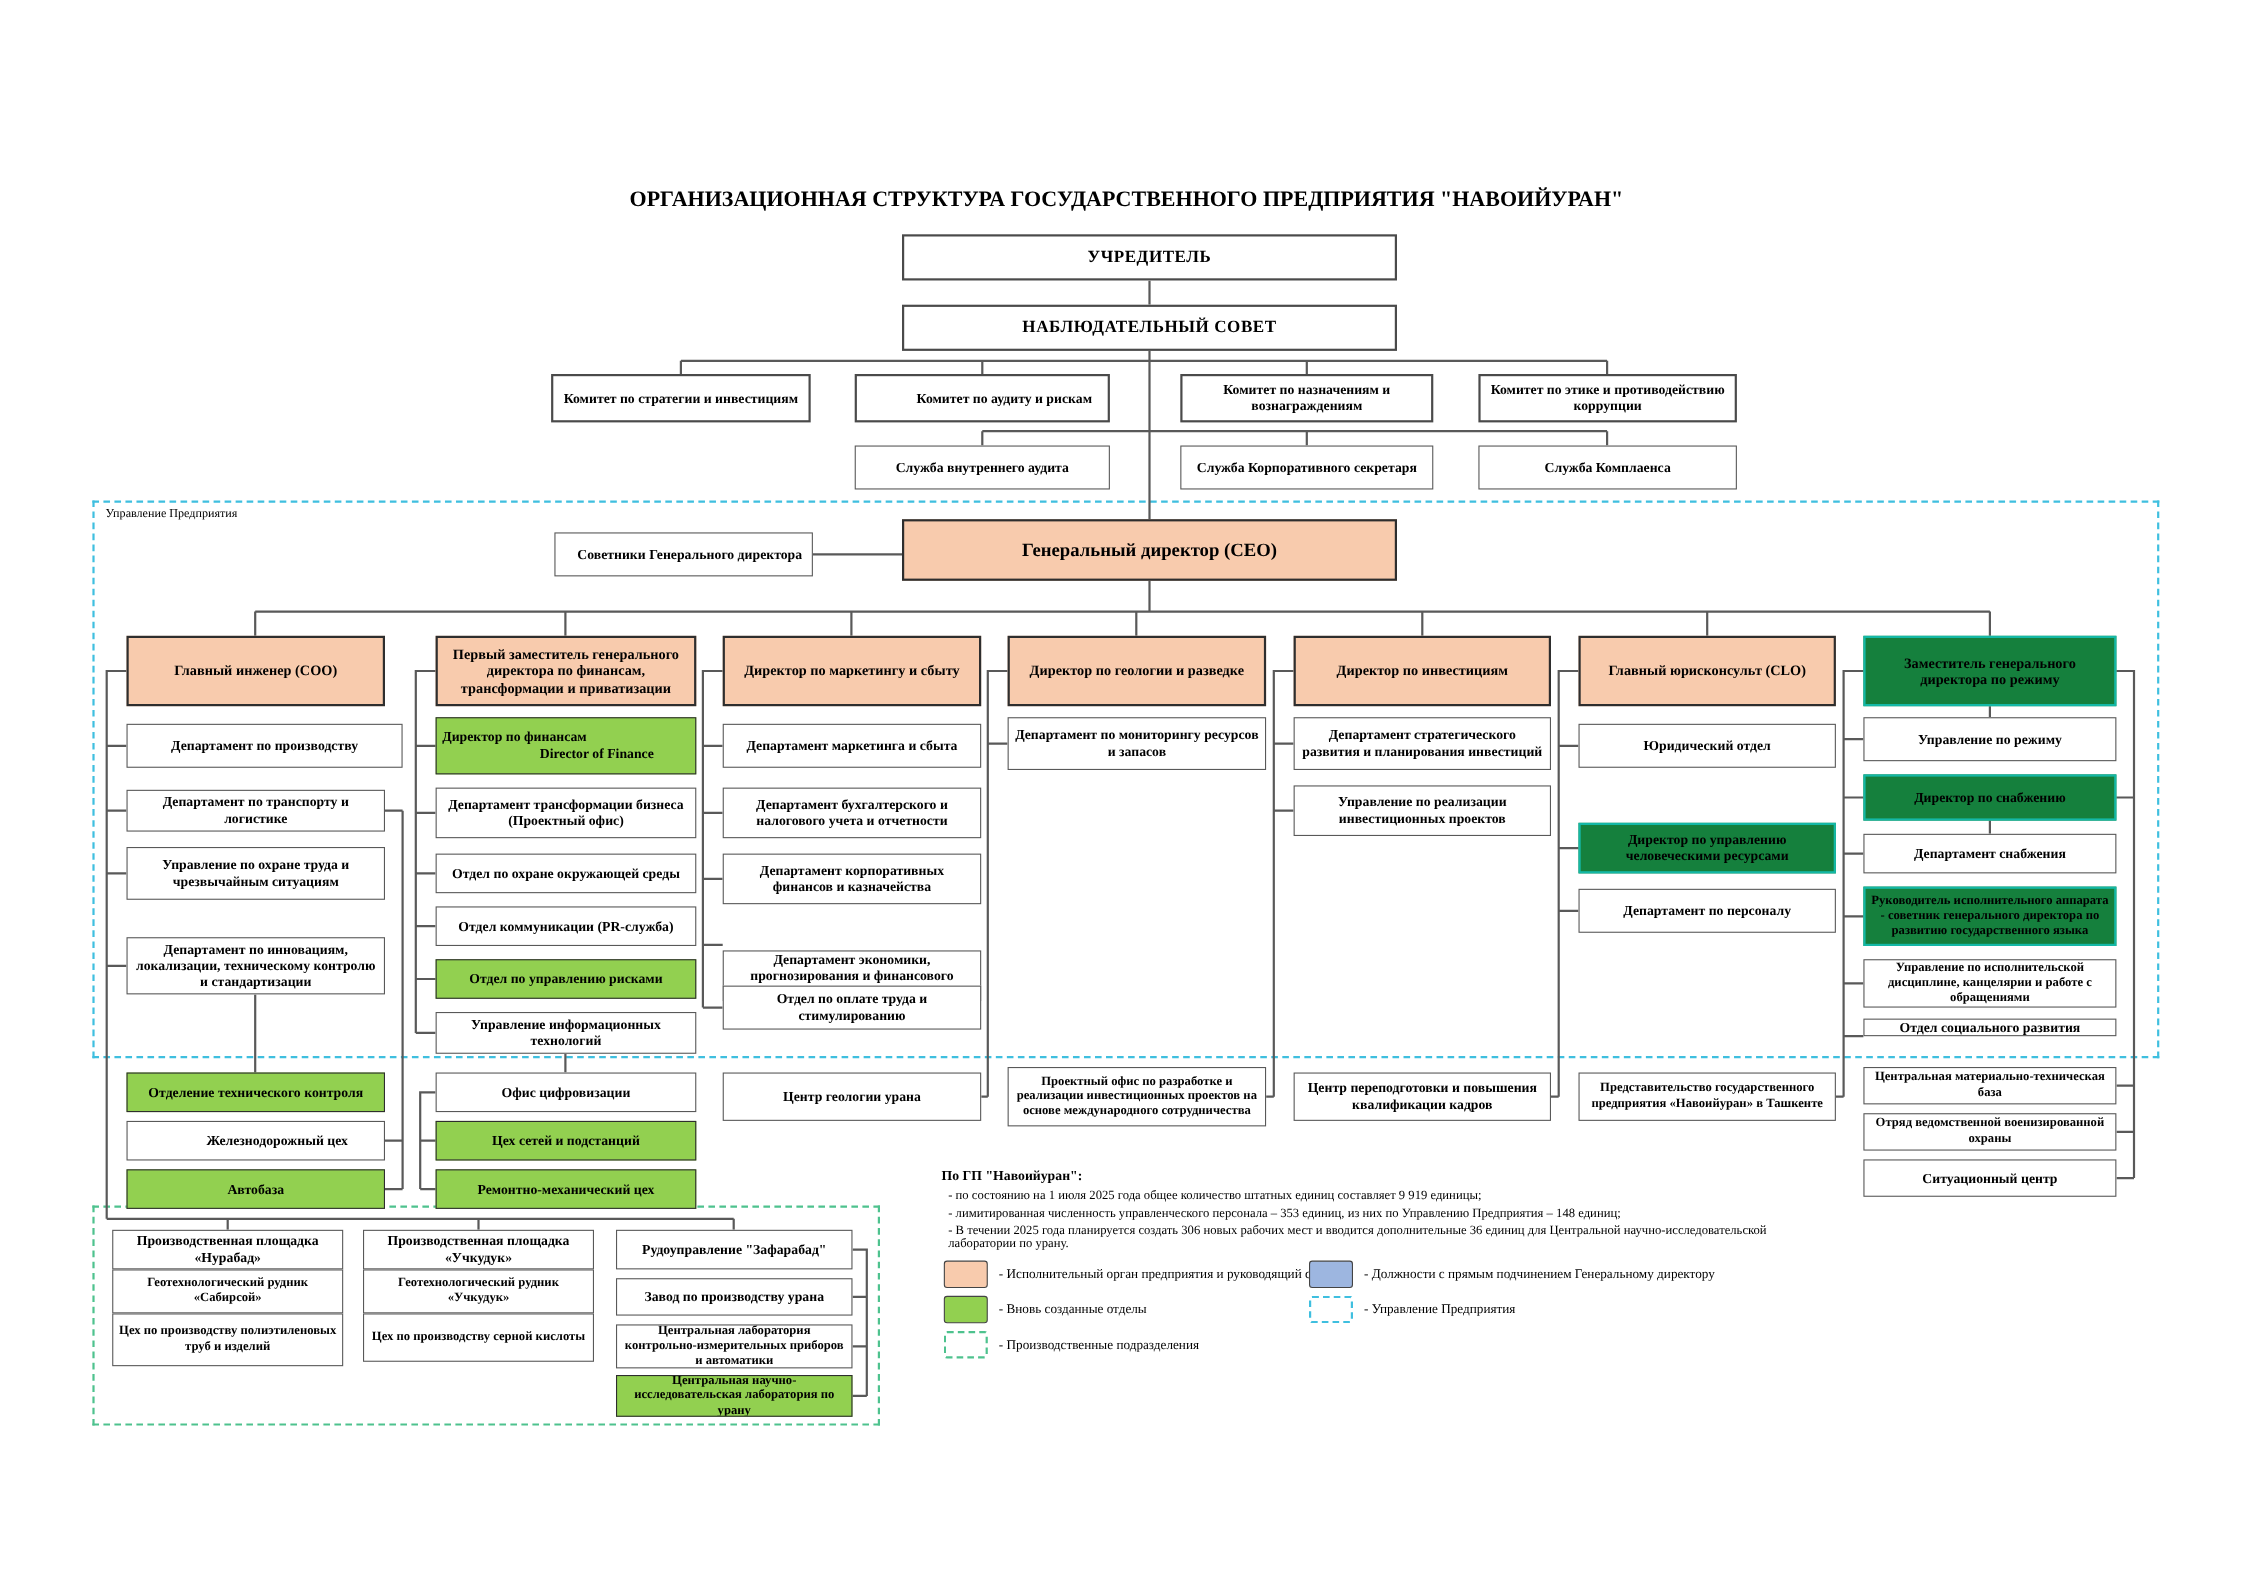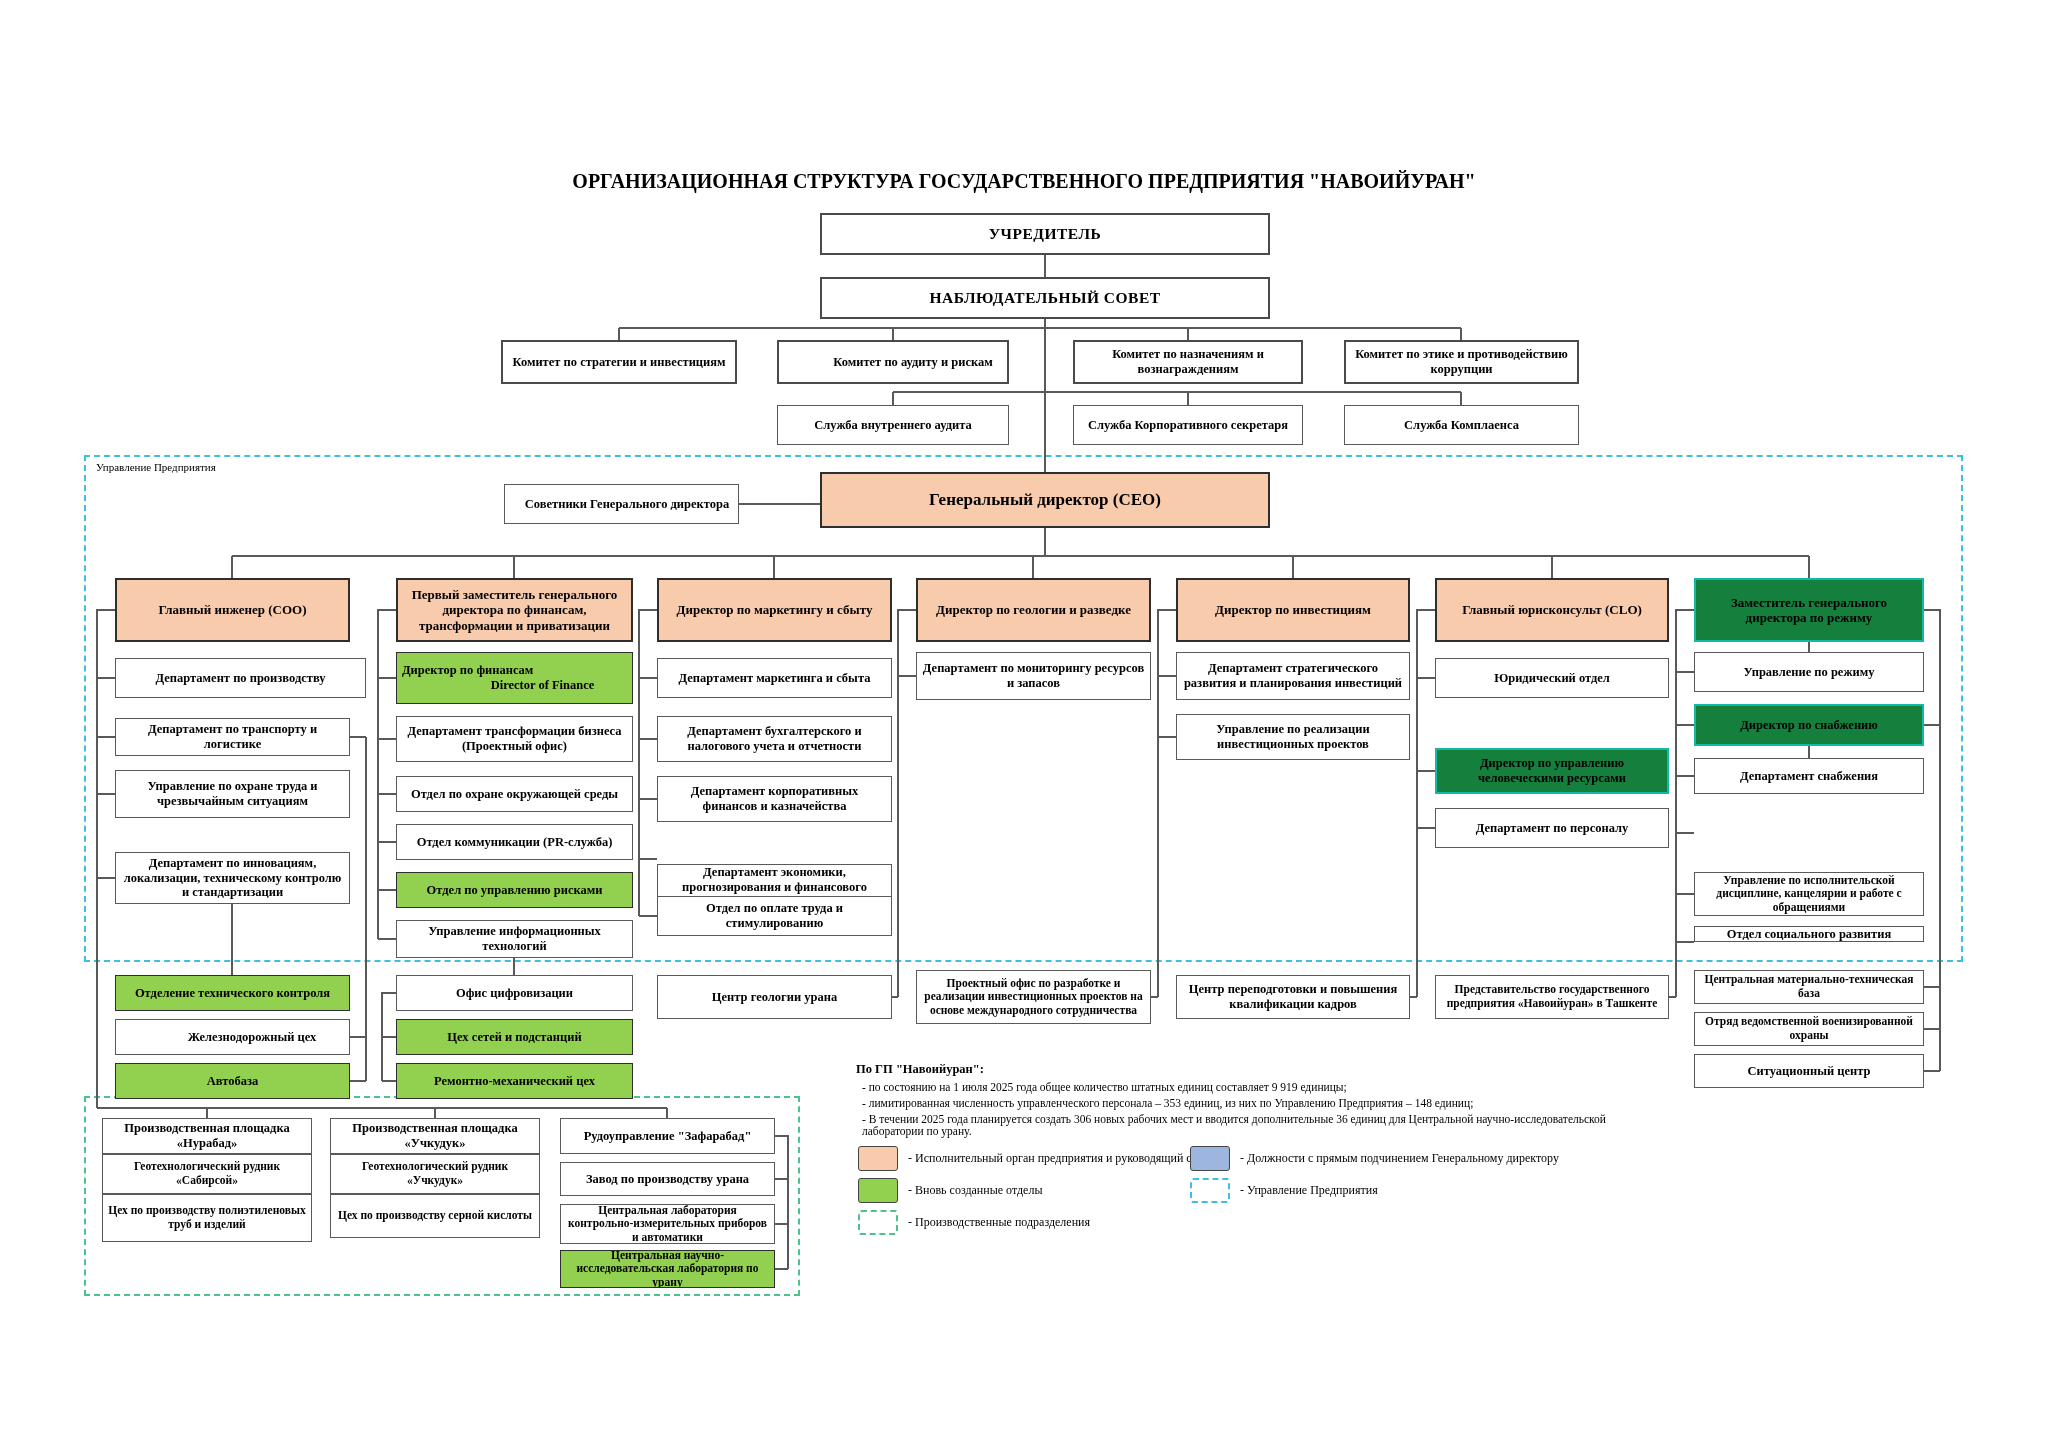--- a/index.html
+++ b/index.html
@@ -129,20 +129,21 @@
   <div class="box" style="left:1176px;top:652px;width:234px;height:48px;">Департамент стратегического развития и планирования инвестиций</div>
   <div class="box" style="left:1176px;top:714px;width:234px;height:46px;">Управление по реализации инвестиционных проектов</div>
 
   <div class="box" style="left:1435px;top:658px;width:234px;height:40px;">Юридический отдел</div>
   <div class="box blue" style="left:1435px;top:748px;width:234px;height:46px;">Директор по управлению человеческими ресурсами</div>
   <div class="box" style="left:1435px;top:808px;width:234px;height:40px;">Департамент по персоналу</div>
 
   <div class="box" style="left:1694px;top:652px;width:230px;height:40px;">Управление по режиму</div>
   <div class="box blue" style="left:1694px;top:704px;width:230px;height:42px;">Директор по снабжению</div>
   <div class="box" style="left:1694px;top:758px;width:230px;height:36px;">Департамент снабжения</div>
+  <div class="box blue xs" style="left:1694px;top:806px;width:230px;height:54px;">Руководитель исполнительного аппарата - советник генерального директора по развитию государственного языка</div>
   <div class="box xs" style="left:1694px;top:872px;width:230px;height:44px;">Управление по исполнительской дисциплине, канцелярии и работе с обращениями</div>
   <div class="box" style="left:1694px;top:926px;width:230px;height:16px;">Отдел социального развития</div>
 
   <div class="box green" style="left:115px;top:975px;width:235px;height:36px;">Отделение технического контроля</div>
   <div class="box" style="left:115px;top:1019px;width:235px;height:36px;padding-left:44px;">Железнодорожный цех</div>
   <div class="box green" style="left:115px;top:1063px;width:235px;height:36px;">Автобаза</div>
 
   <div class="box" style="left:396px;top:975px;width:237px;height:36px;">Офис цифровизации</div>
   <div class="box green" style="left:396px;top:1019px;width:237px;height:36px;">Цех сетей и подстанций</div>
   <div class="box green" style="left:396px;top:1063px;width:237px;height:36px;">Ремонтно-механический цех</div>

